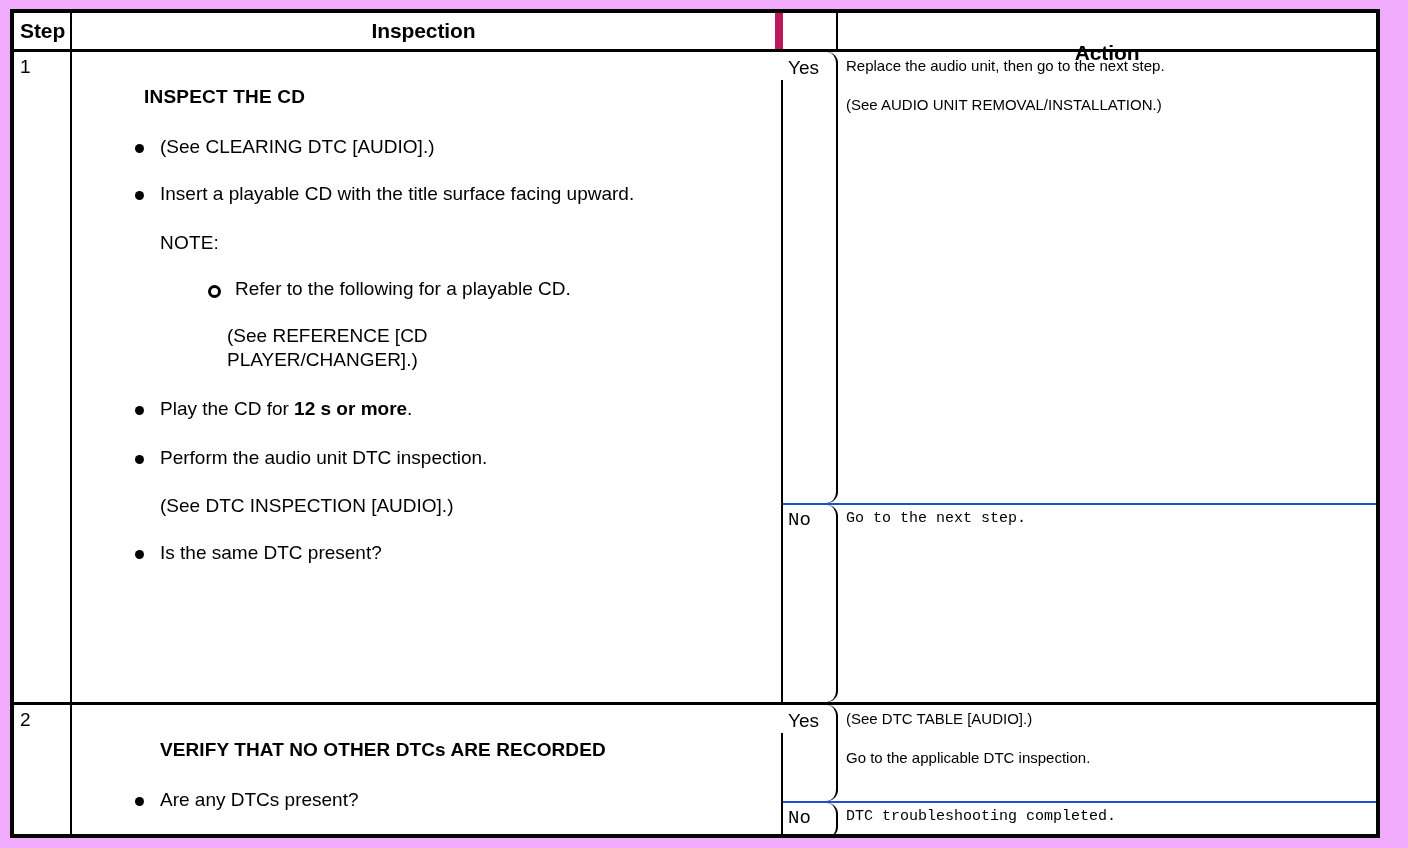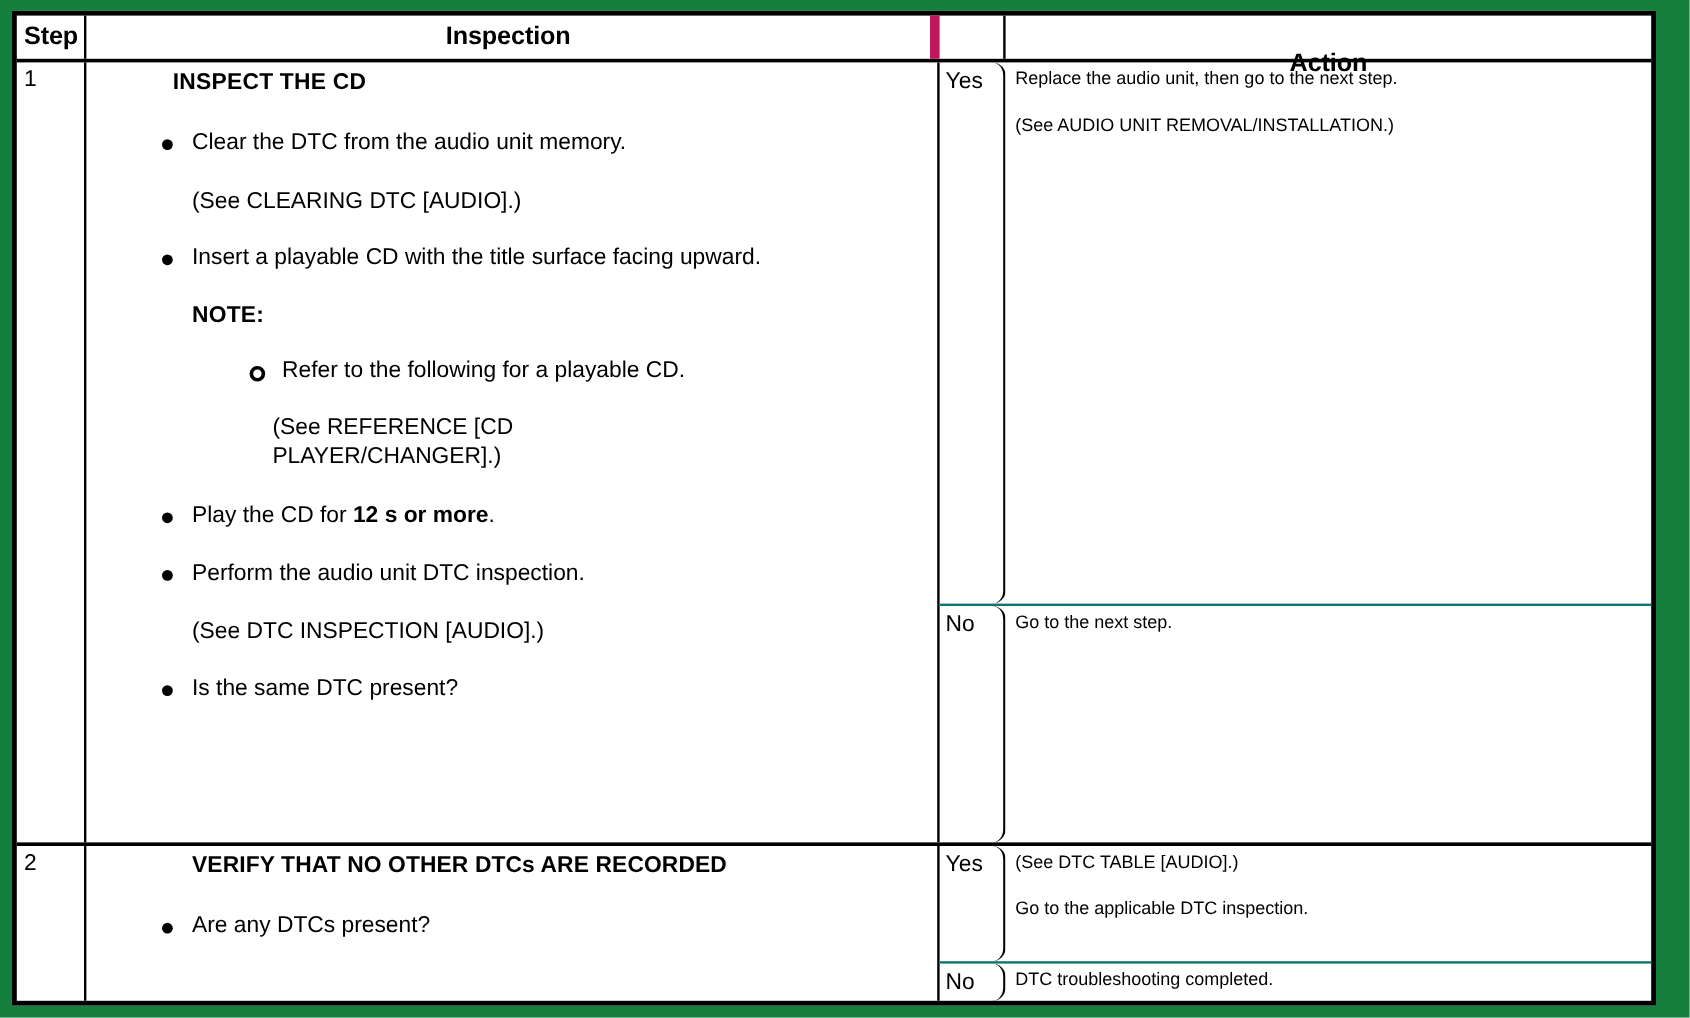--- a/index.html
+++ b/index.html
@@ -12,21 +12,21 @@
     height: 848px;
     font-family: "Liberation Sans", sans-serif;
     color: #000000;
     overflow: hidden;
   }
 
   .sheet {
     position: relative;
     width: 1408px;
     height: 848px;
-    background: #15803d;
+    background: #f0abfc;
   }
 
   
   .dtc-table {
     position: absolute;
     left: 10px;
     top: 9px;
     width: 1370px;
     height: 829px;
     border: 4px solid #000000;
@@ -77,33 +77,34 @@
     padding: 5px 0 0 6px;
     font-size: 19px;
     line-height: 1.1;
   }
   .cell-insp {
     box-sizing: border-box;
     flex: 0 0 711px;
     border-right: 2px solid #000000;
     padding: 6px 10px 0 10px;
     font-size: 19px;
+    margin-top: 28px;
   }
   .cell-actionwrap {
     box-sizing: border-box;
     flex: 1 1 auto;
     display: flex;
     flex-direction: column;
   }
 
   .ansblock {
     display: flex;
     box-sizing: border-box;
   }
-  .ansblock + .ansblock { border-top: 2px solid #0f766e; }
+  .ansblock + .ansblock { border-top: 2px solid #1d4ed8; font-family: Liberation Mono, monospace; }
 
   .step1 .ans-yes { flex: 0 0 451px; }
   .step1 .ans-no  { flex: 1 1 auto; }
   .step2 .ans-yes { flex: 0 0 96px; }
   .step2 .ans-no  { flex: 1 1 auto; }
 
   .cell-yn {
     box-sizing: border-box;
     flex: 0 0 55px;
     border-right: 2px solid #000000;
@@ -145,21 +146,21 @@
     height: 9px;
     border-radius: 50%;
     background: #000000;
   }
   .sub-note {
     margin: 0 0 24px 78px;
     line-height: 1.2;
   }
 
   .note-label {
-    font-weight: bold;
+    font-weight: normal;
     margin: 0 0 24px 78px;
     letter-spacing: 0.2px;
   }
 
   .circ-item {
     position: relative;
     margin: 0 0 24px 0;
     padding-left: 153px;
     line-height: 1.2;
   }
@@ -195,21 +196,20 @@
 
     <div class="trow step1">
 
       <div class="cell-step">1</div>
 
       <div class="cell-insp">
         <div class="insp-title">INSPECT THE CD</div>
 
         <div class="bullet-item">
           <span class="dot"></span>
-          <span>Clear the DTC from the audio unit memory.</span>
         </div>
 
         <div class="sub-note">
           <span>(See CLEARING DTC [AUDIO].)</span>
         </div>
 
         <div class="bullet-item">
           <span class="dot"></span>
           <span>Insert a playable CD with the title surface facing upward.</span>
         </div>

